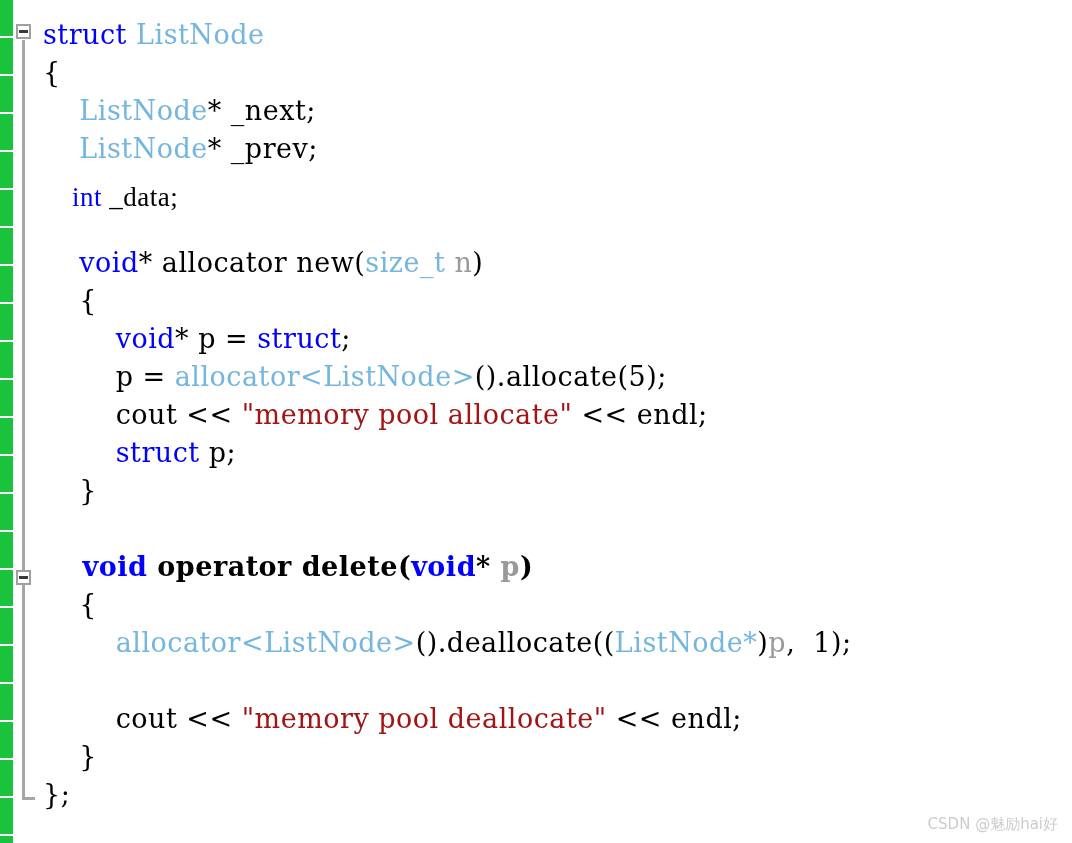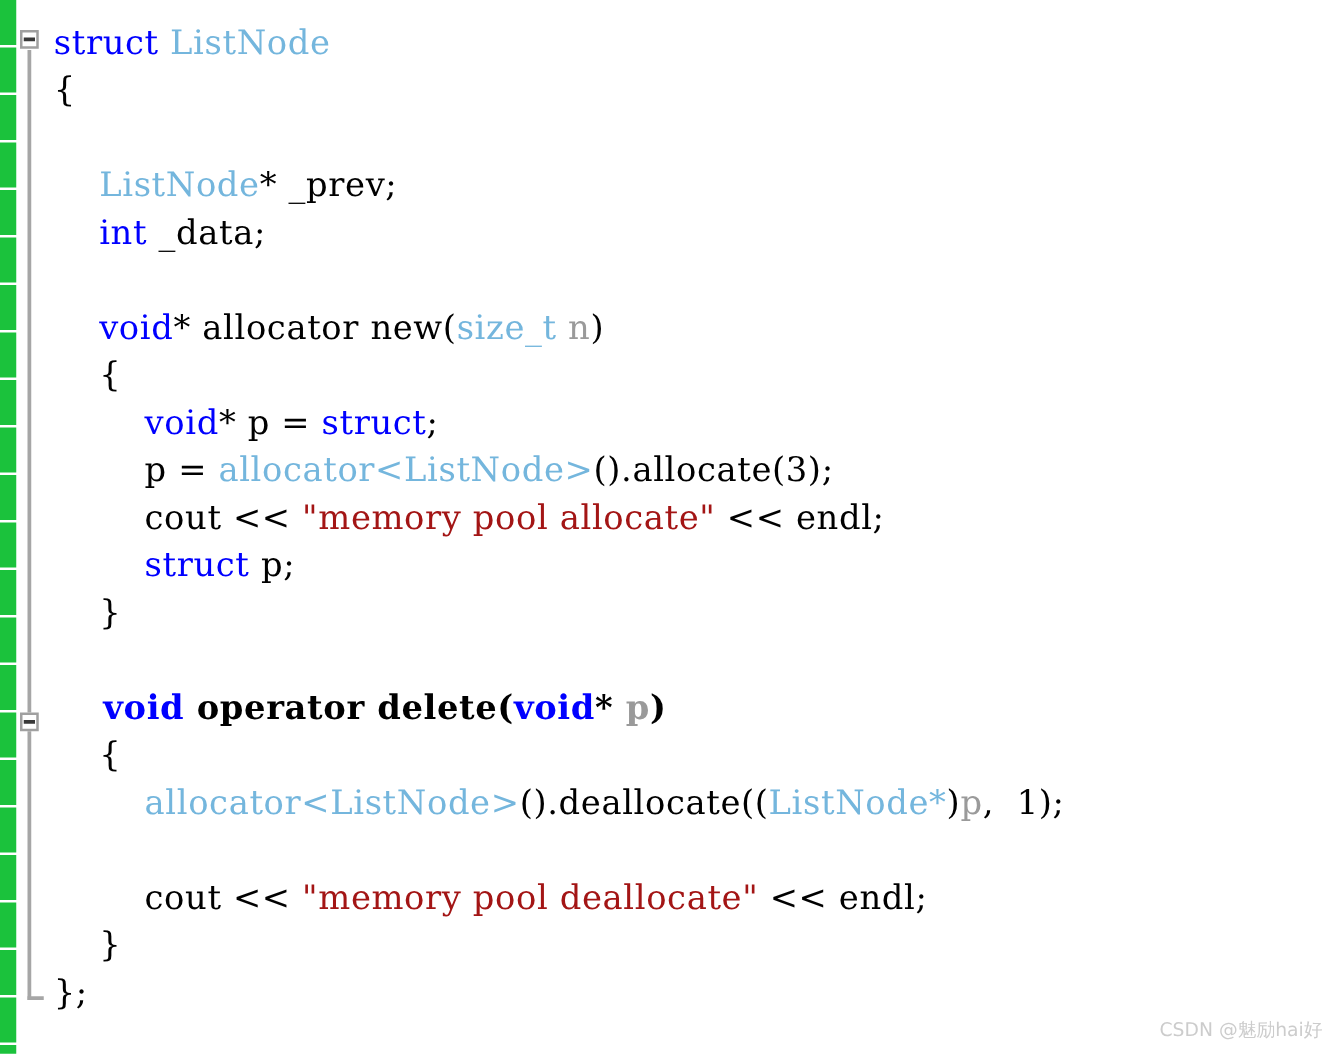--- a/index.html
+++ b/index.html
@@ -151,27 +151,28 @@
         <div class="fold-glyph"></div>
       </div>
       <div class="fold-box" style="top: 570px;">
         <div class="fold-glyph"></div>
       </div>
     </div>
 
   <div id="code">
       <div class="line" style="top: 16px; left: 43px;"><span class="kw">struct </span><span class="type">ListNode</span></div>
       <div class="line" style="top: 54px; left: 43px;"><span class="pl">{</span></div>
+      <div class="line" style="top: 92px; left: 43px;"><span class="pl">    </span><span class="type">ListNode</span><span class="pl">* _next;</span></div>
       <div class="line" style="top: 130px; left: 43px;"><span class="pl">    </span><span class="type">ListNode</span><span class="pl">* _prev;</span></div>
-      <div class="line" style="top: 168px; left: 43px;"><span class="pl">    </span><span class="kw">int</span><span class="pl"> _data;</span></div>
+      <div class="line" style="top: 178px; left: 43px; font-family: Liberation Serif, serif;"><span class="pl">    </span><span class="kw">int</span><span class="pl"> _data;</span></div>
       <div class="line" style="top: 206px; left: 43px;">&nbsp;</div>
       <div class="line" style="top: 244px; left: 43px;"><span class="pl">    </span><span class="kw">void</span><span class="pl">* allocator new(</span><span class="type">size_t</span><span class="pl"> </span><span class="dim">n</span><span class="pl">)</span></div>
       <div class="line" style="top: 282px; left: 43px;"><span class="pl">    {</span></div>
       <div class="line" style="top: 320px; left: 43px;"><span class="pl">        </span><span class="kw">void</span><span class="pl">* p = </span><span class="kw">struct</span><span class="pl">;</span></div>
-      <div class="line" style="top: 358px; left: 43px;"><span class="pl">        p = </span><span class="type">allocator</span><span class="type">&lt;</span><span class="type">ListNode</span><span class="type">&gt;</span><span class="pl">().allocate(3);</span></div>
+      <div class="line" style="top: 358px; left: 43px;"><span class="pl">        p = </span><span class="type">allocator</span><span class="type">&lt;</span><span class="type">ListNode</span><span class="type">&gt;</span><span class="pl">().allocate(5);</span></div>
       <div class="line" style="top: 396px; left: 43px;"><span class="pl">        cout &lt;&lt; </span><span class="str">"memory pool allocate"</span><span class="pl"> &lt;&lt; endl;</span></div>
       <div class="line" style="top: 434px; left: 43px;"><span class="pl">        </span><span class="kw">struct</span><span class="pl"> p;</span></div>
       <div class="line" style="top: 472px; left: 43px;"><span class="pl">    }</span></div>
       <div class="line" style="top: 510px; left: 43px;">&nbsp;</div>
       <div class="line" style="top: 548px; left: 43px; font-weight: bold;"><span class="pl">    </span><span class="kw">void</span><span class="pl"> operator delete(</span><span class="kw">void</span><span class="pl">* </span><span class="dim">p</span><span class="pl">)</span></div>
       <div class="line" style="top: 586px; left: 43px;"><span class="pl">    {</span></div>
       <div class="line" style="top: 624px; left: 43px;"><span class="pl">        </span><span class="type">allocator</span><span class="type">&lt;</span><span class="type">ListNode</span><span class="type">&gt;</span><span class="pl">().deallocate((</span><span class="type">ListNode</span><span class="type">*</span><span class="pl">)</span><span class="dim">p</span><span class="pl">,  1);</span></div>
       <div class="line" style="top: 662px; left: 43px;">&nbsp;</div>
       <div class="line" style="top: 700px; left: 43px;"><span class="pl">        cout &lt;&lt; </span><span class="str">"memory pool deallocate"</span><span class="pl"> &lt;&lt; endl;</span></div>
       <div class="line" style="top: 738px; left: 43px;"><span class="pl">    }</span></div>

